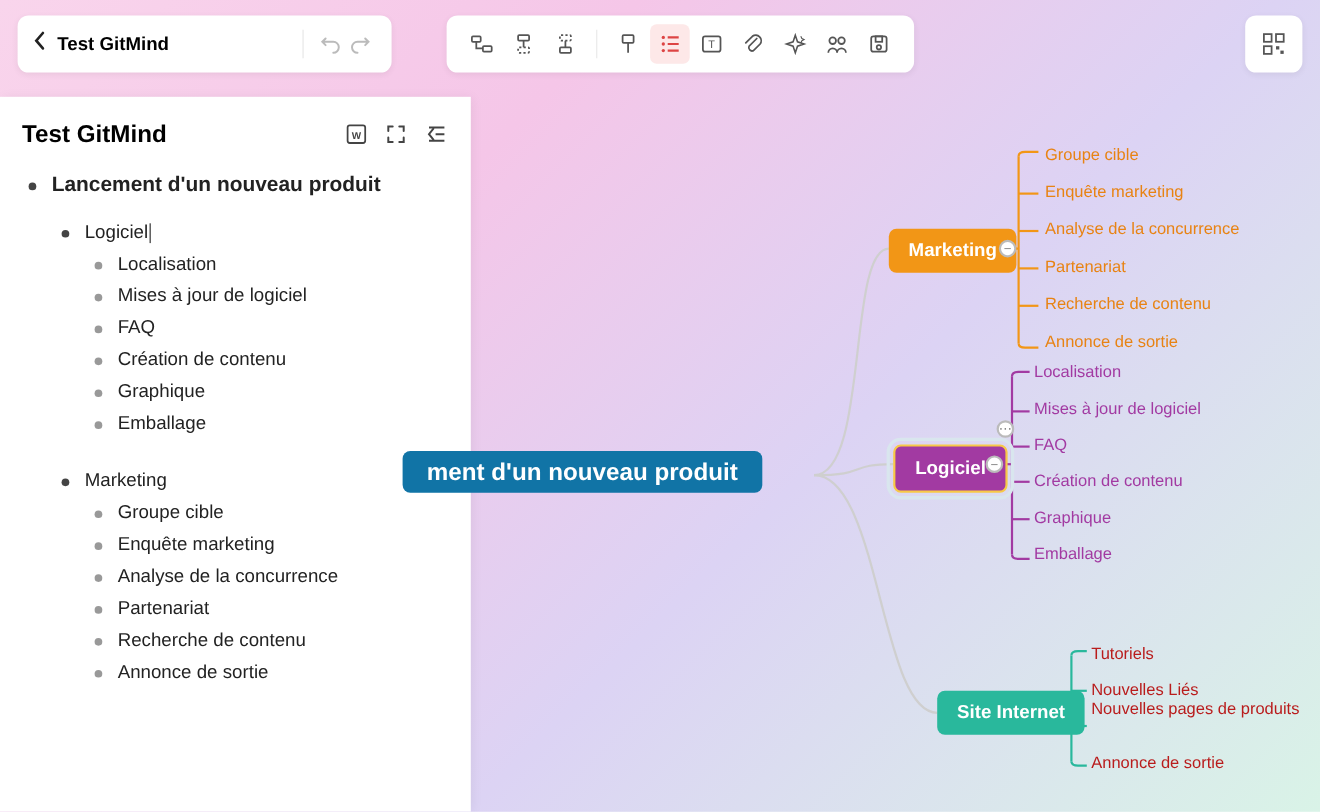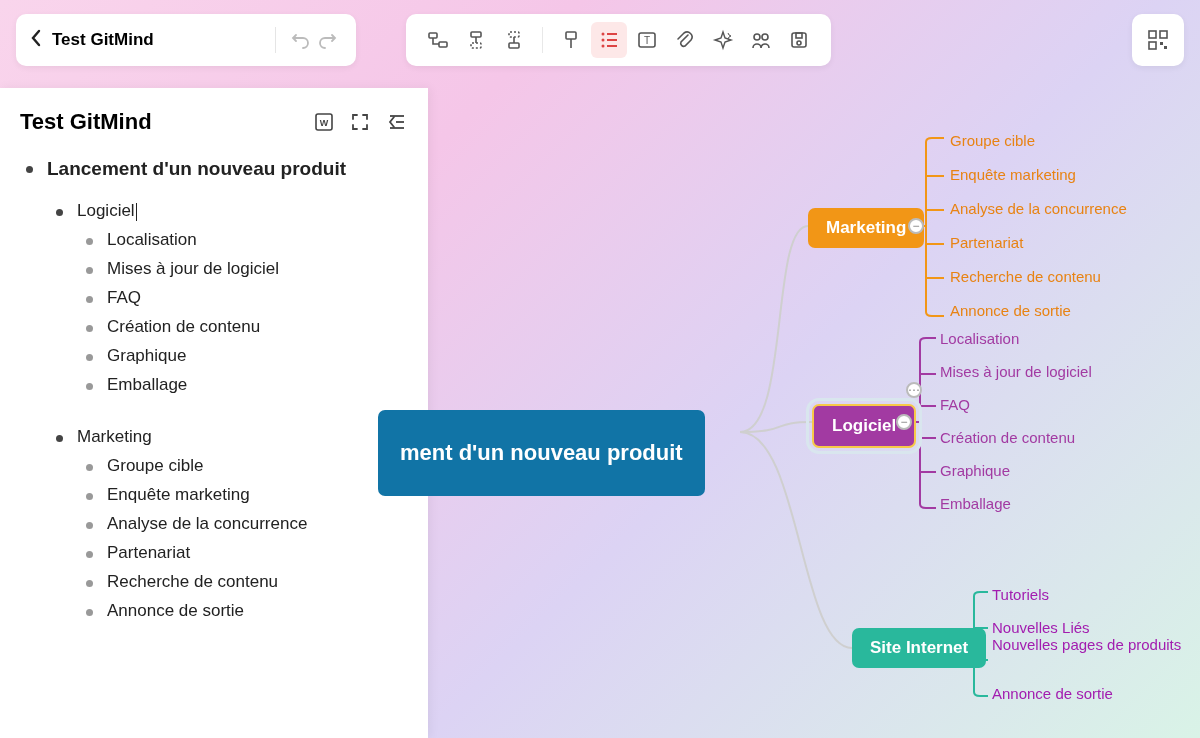--- a/index.html
+++ b/index.html
@@ -161,24 +161,24 @@
   .node {
     position: absolute;
     border-radius: 7px;
     padding: 10px 18px;
     color: #fff;
     font-weight: 600;
     white-space: nowrap;
   }
   .root-node {
     top: 410px;
-    left: 378px;
+    left: 366px;
     background: #1174a6;
     font-size: 22px;
-    padding: 30px 22px;
+    padding: 6px 22px;
   }
   .marketing-node {
     top: 208px;
     left: 808px;
     background: #f29616;
     font-size: 17px;
   }
   .logiciel-node {
     top: 404px;
     left: 812px;
@@ -194,21 +194,21 @@
     background: #29b89c;
     font-size: 17px;
   }
   .leaf {
     position: absolute;
     font-size: 15px;
     white-space: nowrap;
   }
   .leaf.orange { color: #e88313; }
   .leaf.purple { color: #a23aa2; }
-  .leaf.teal   { color: #a21caf; }
+  .leaf.teal   { color: #b91c1c; }
 
   .toggle-dot {
     position: absolute;
     width: 16px;
     height: 16px;
     background: #fff;
     border: 2px solid #bbb;
     border-radius: 50%;
     color: #888;
     font-size: 12px;

